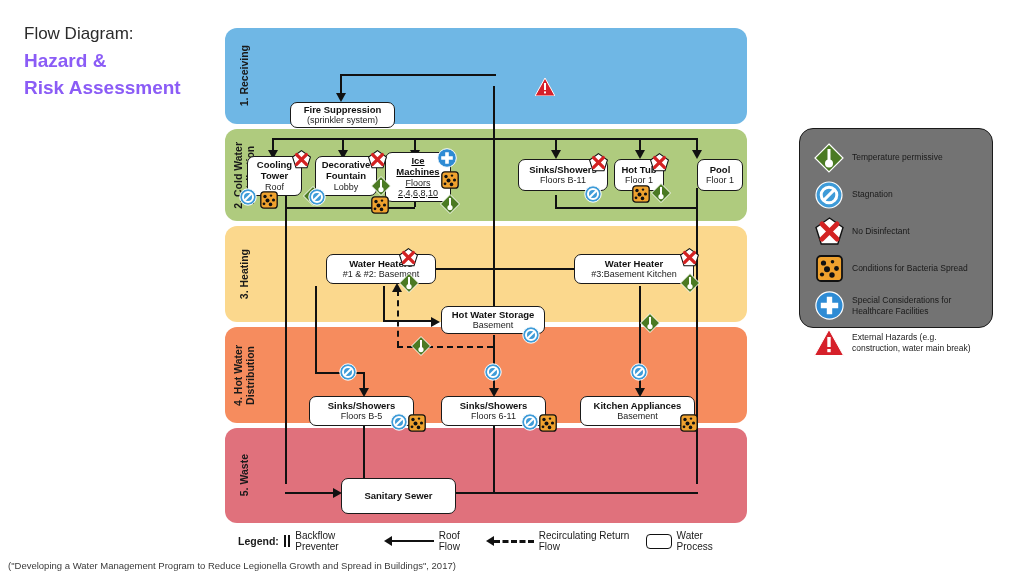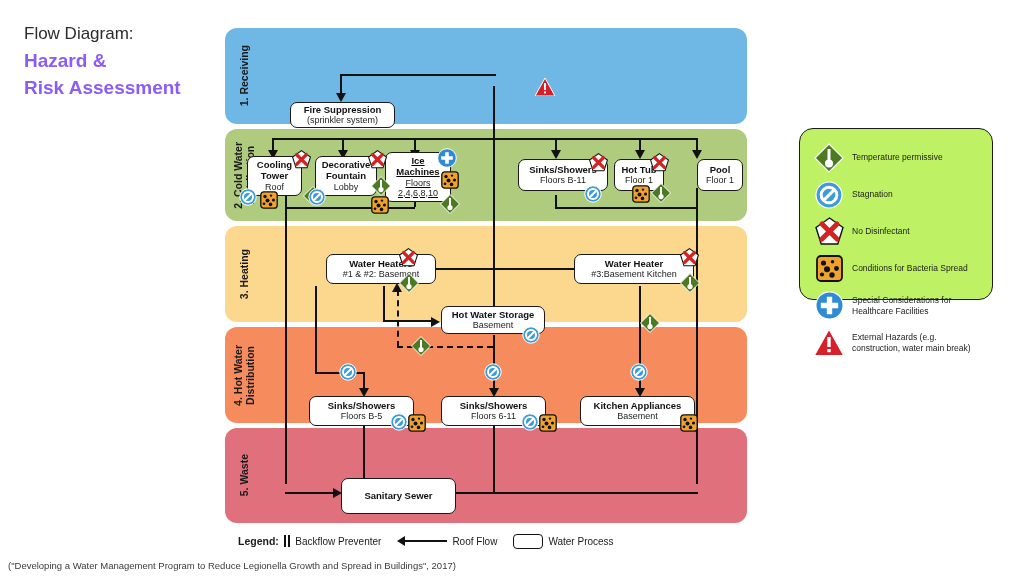--- a/index.html
+++ b/index.html
@@ -88,22 +88,22 @@
   .lg-bfp { display: flex; gap: 2px; }
   .lg-bfp i { display: block; width: 2.2px; height: 12px; background: #111; }
   .lg-flow { display: flex; align-items: center; }
   .lg-flow .hd { width: 0; height: 0; border-top: 5px solid transparent; border-bottom: 5px solid transparent; border-right: 8px solid #111; }
   .lg-flow .bar { width: 42px; height: 2.4px; background: #111; }
   .lg-flow .bardash { width: 40px; height: 0; border-top: 3px dashed #111; }
   .lg-proc { width: 30px; height: 15px; border: 1.6px solid #111; border-radius: 4px; background: #fff; }
 
   
   #icon-legend {
-    position: absolute; left: 799px; top: 128px; width: 194px; height: 172px;
-    border: 1.7px solid #1a1a1a; border-radius: 14px; background: #bef264;
+    position: absolute; left: 799px; top: 128px; width: 194px; height: 200px;
+    border: 1.7px solid #1a1a1a; border-radius: 14px; background: #737373;
     padding: 10px 10px 10px 12px;
   }
   .il-row { display: flex; align-items: center; height: 37px; }
   .il-ic { width: 34px; flex: 0 0 34px; display: flex; align-items: center; justify-content: center; }
   .il-tx { font-size: 8.5px; color: #1a1a1a; line-height: 1.22; margin-left: 6px; }
 
   
   #citation {
     position: absolute; left: 8px; top: 560px;
     font-size: 9.5px; color: #3a3a3a;
@@ -552,20 +552,27 @@
           <i></i>
         </div>
       <div class="lg-txt">Backflow Preventer</div>
     </div>
     <div class="lg-item">
       <div class="lg-flow">
           <div class="hd"></div>
           <div class="bar"></div>
         </div>
       <div class="lg-txt">Roof Flow</div>
+    </div>
+    <div class="lg-item">
+      <div class="lg-flow">
+          <div class="hd"></div>
+          <div class="bardash"></div>
+        </div>
+      <div class="lg-txt">Recirculating Return Flow</div>
     </div>
     <div class="lg-item">
       <div class="lg-proc"></div>
       <div class="lg-txt">Water Process</div>
     </div>
   </div>
 
   <div id="icon-legend">
     <div class="il-row">
       <div class="il-ic">

